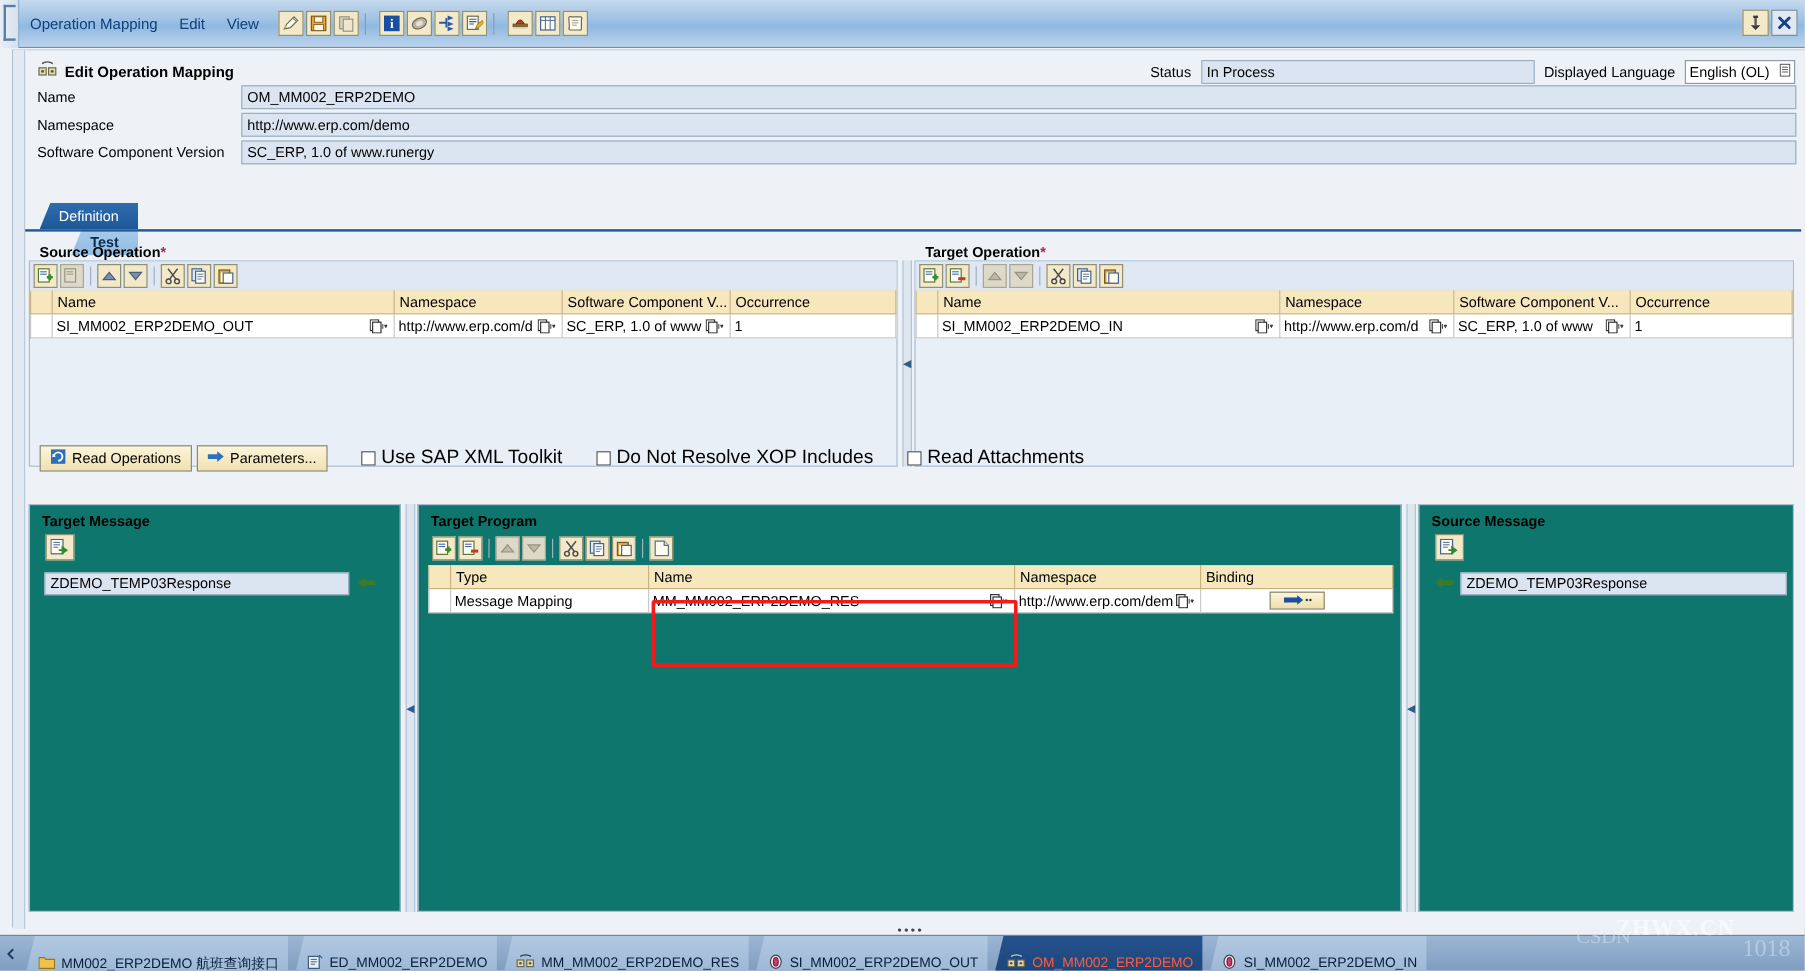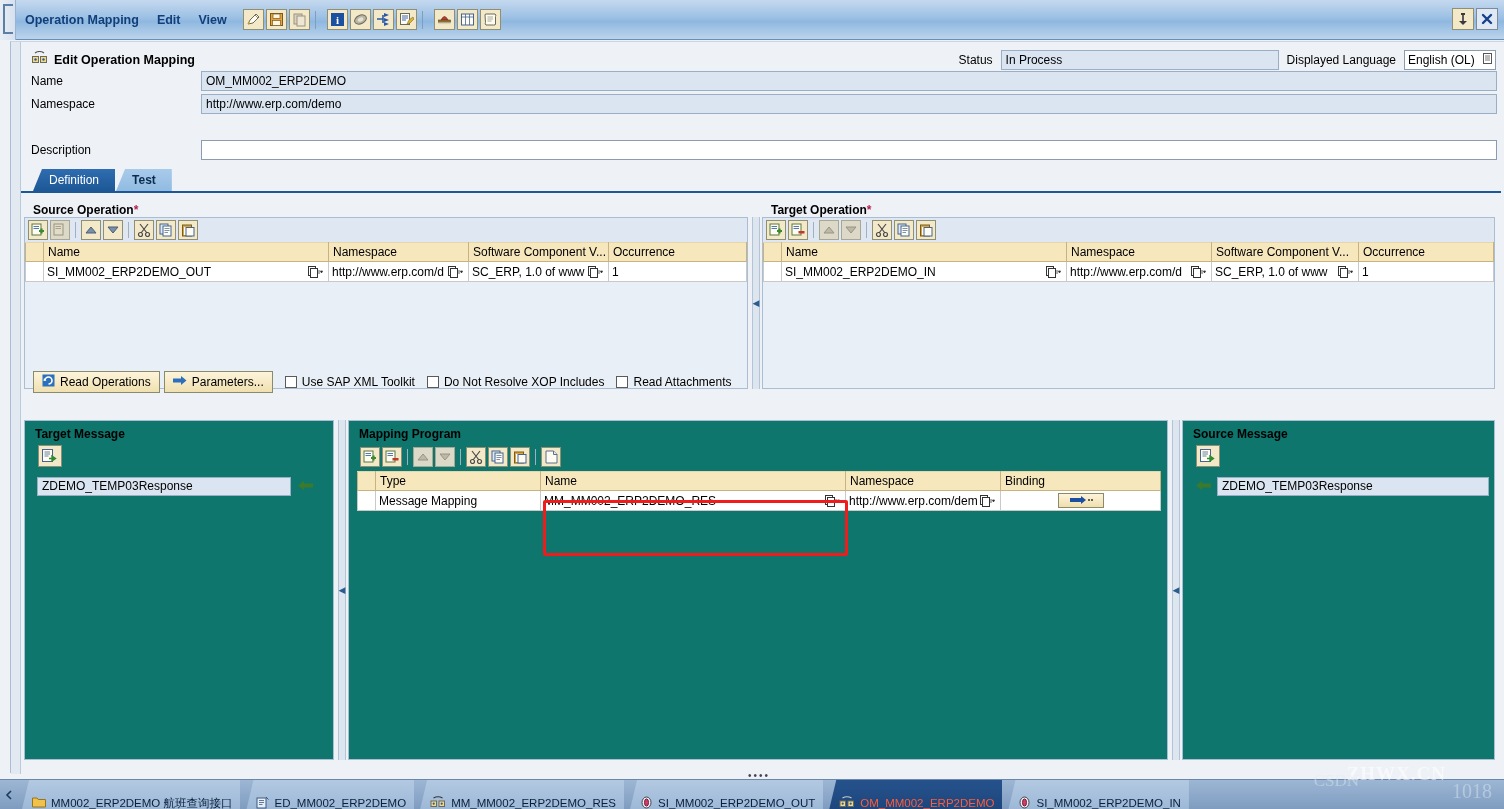--- a/index.html
+++ b/index.html
@@ -39,21 +39,20 @@
     border-left: 2px solid #5d7fa5;
     border-top: 2px solid #5d7fa5;
     border-bottom: 2px solid #5d7fa5;
   }
   .menu-item {
     color: #103f7a;
     font-size: 12.5px;
     padding: 2px 9px;
     cursor: default;
     white-space: nowrap;
-    font-weight: bold;
   }
   .menu-item:first-of-type { margin-left: 18px; }
 
   .tb-sep { width: 1px; height: 18px; background: #7f9dbd; margin: 0 4px; }
 
   .tbtn {
     width: 21px; height: 21px;
     margin: 0 1px;
     border: 1px solid #8f8f73;
     background: #f3e8c8;
@@ -119,21 +118,21 @@
     border: 1px solid #8b9cb0;
     height: 20px; line-height: 18px;
     padding: 0 3px; width: 92px;
     font-size: 12px;
     display: flex; align-items: center; justify-content: space-between;
   }
   .formrow { position: absolute; left: 20px; display: flex; align-items: center; }
   .formlabel { width: 170px; font-size: 12px; }
 
   
-  .tabstrip { position: absolute; left: 22px; top: 127px; display: flex; align-items: flex-end; }
+  .tabstrip { position: absolute; left: 22px; top: 127px; display: flex; align-items: flex-end; flex-direction: column; }
   .tab {
     height: 22px;
     padding: 0 16px;
     font-size: 12px;
     display: flex; align-items: center;
     color: #fff;
     margin-right: 1px;
     clip-path: polygon(9px 0, 100% 0, 100% 100%, 0 100%);
   }
   .tab.active { background: linear-gradient(to bottom,#2f6db0,#1d5795); color:#fff; font-weight: normal; }
@@ -209,21 +208,21 @@
     font-size: 12px;
     cursor: default;
   }
   .cbx {
     width: 12px; height: 12px;
     border: 1px solid #5a5a5a;
     background: #fff;
     display: inline-block;
     vertical-align: -2px;
   }
-  .cbrow { display: inline-flex; align-items: center; gap: 5px; margin-left: 12px; font-size: 12px; text-align: right; }
+  .cbrow { display: inline-flex; align-items: center; gap: 5px; margin-left: 28px; font-size: 16px; text-align: right; }
 
   
   .rrstrip { position: absolute; left: 32px; top: 396px; display: flex; align-items: flex-end; }
 
   
   .lpanel {
     position: absolute;
     background: #0f766e;
     border: 1px solid #a9bed3;
   }
@@ -445,23 +444,23 @@
     </div>
 
     <div class="formrow" style="top:29px; width:1466px;">
       <div class="formlabel">Name</div>
       <div class="ro-field" style="flex:1">OM_MM002_ERP2DEMO</div>
     </div>
     <div class="formrow" style="top:52px; width:1466px;">
       <div class="formlabel">Namespace</div>
       <div class="ro-field" style="flex:1">http://www.erp.com/demo</div>
     </div>
-    <div class="formrow" style="top:98px; width:1466px;">
-      <div class="formlabel">Description</div>
-      <div class="ro-field" style="flex:1; background:#fff; border-color:#8b9cb0;"></div>
+    <div class="formrow" style="top:75px; width:1466px;">
+      <div class="formlabel">Software Component Version</div>
+      <div class="ro-field" style="flex:1">SC_ERP, 1.0 of www.runergy</div>
     </div>
 
     <div class="tabstrip">
       <div class="tab active">
         <span>Definition</span>
       </div>
       <div class="tab inactive">
         <span>Test</span>
       </div>
     </div>
@@ -764,21 +763,21 @@
             </svg>
         </span>
       </div>
     </div>
 
     <div class="splitter" style="left:327px; top:378px; height:340px;">
       <span class="arr">◀</span>
     </div>
 
     <div class="lpanel" style="left:337px; top:378px; width:820px; height:340px;">
-      <div class="lpanel-title" style="position:absolute; left:10px; top:6px;">Mapping Program</div>
+      <div class="lpanel-title" style="position:absolute; left:10px; top:6px;">Target Program</div>
 
       <div class="op-toolbar" style="position:absolute; left:8px; top:24px; width:804px; background:transparent;">
         <div class="gbtn">
           <svg width="14" height="14" viewBox="0 0 14 14">
               <rect x="1" y="1" width="9" height="11" fill="#fdfbf2" stroke="#5a7a3a"></rect>
               <path d="M2.5 3.5 H8 M2.5 5.5 H8" stroke="#2a58a8" stroke-width="0.8"></path>
               <path d="M8 8 H13 M10.5 5.5 V10.5" stroke="#3b8a2e" stroke-width="2.2"></path>
             </svg>
         </div>
         <div class="gbtn">

